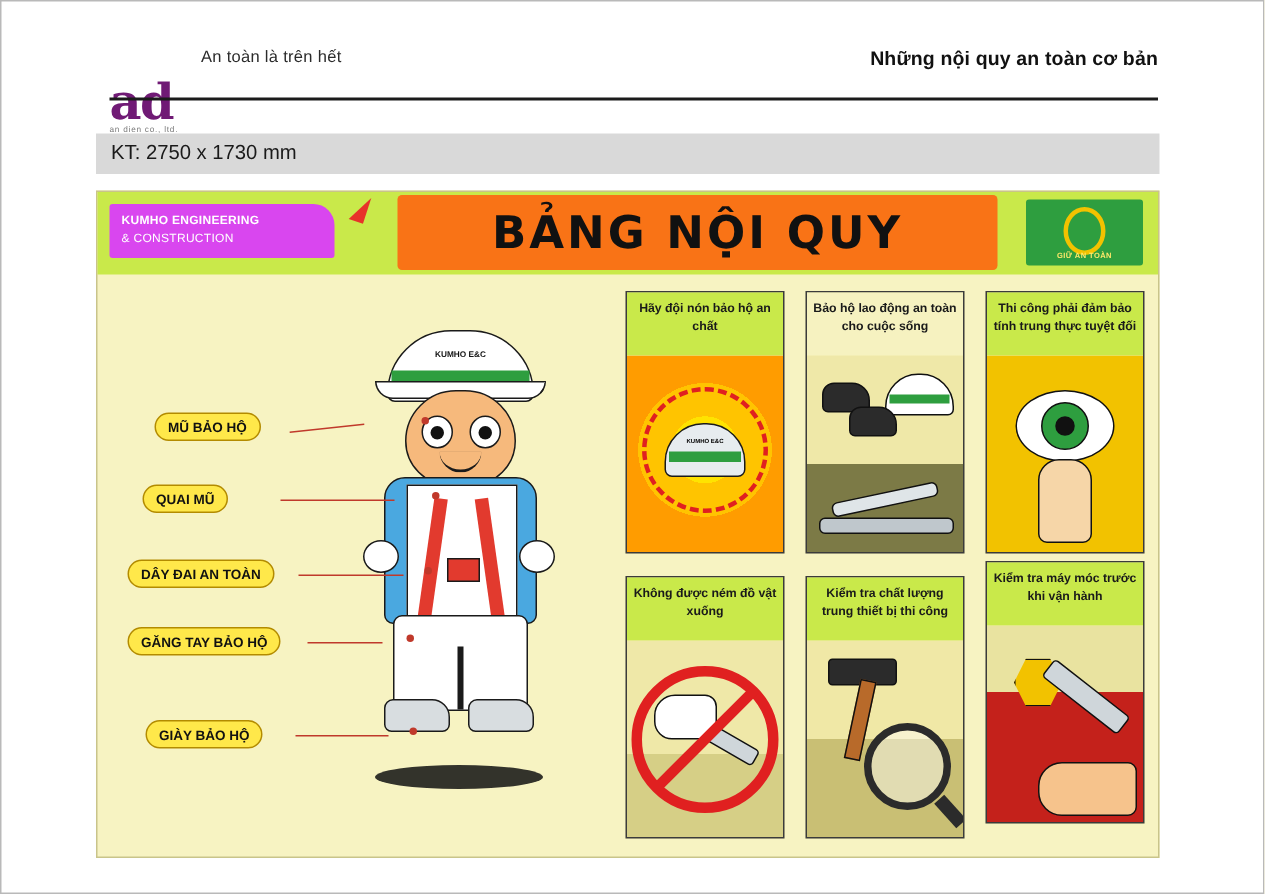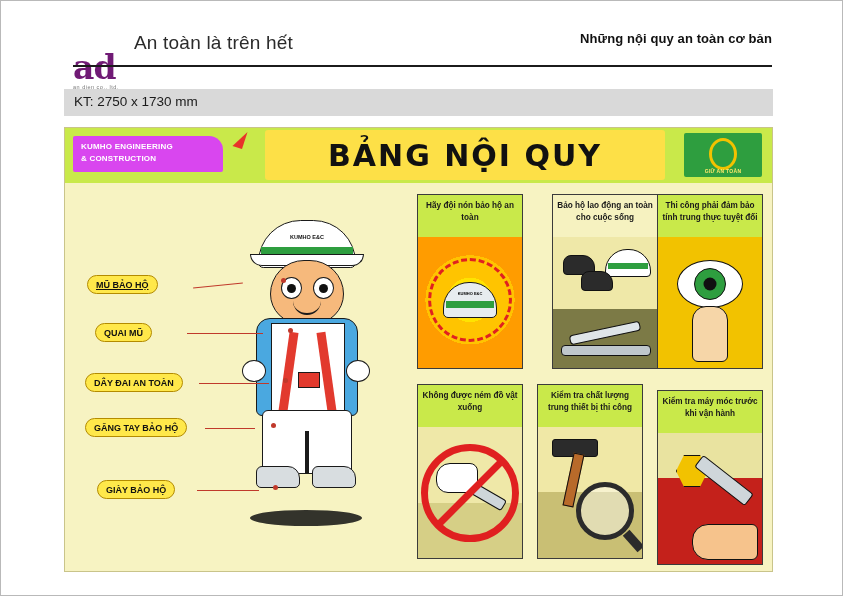--- a/index.html
+++ b/index.html
@@ -26,21 +26,21 @@
   .logo .ad{
     font-family:"DejaVu Serif", serif;
     font-weight:bold;font-size:33px;color:#701a75;
     letter-spacing:-1px;line-height:30px;margin-top:36px;
   }
   .logo .sub{
     font-size:5.5px;color:#7a7a7a;letter-spacing:.5px;margin-top:1px;
   }
   .slogan{
     position:absolute;left:133px;top:31px;
-    font-size:19px;color:#2b2b2b;letter-spacing:.2px;
+    font-size:11px;color:#2b2b2b;letter-spacing:.2px;
   }
   .hdr-right{
     position:absolute;right:72px;top:30px;
     font-size:13px;color:#111;font-weight:bold;letter-spacing:.1px;
   }
   .hdr-rule{
     position:absolute;left:72px;top:64px;width:699px;height:2px;background:#1b1b1b;
   }
   
   .ktbar{
@@ -61,30 +61,30 @@
     background:#c9e94a;
   }
   .kumho{
     position:absolute;left:8px;top:8px;width:150px;height:36px;
     background:#d946ef;border-radius:2px 14px 2px 2px;
   }
   .kumho .l1{
     position:absolute;left:8px;top:6px;font-size:8px;font-weight:bold;color:#fff;letter-spacing:.2px;
   }
   .kumho .l2{
-    position:absolute;left:8px;top:18px;font-size:8px;font-weight:bold;color:#fff;letter-spacing:.2px;
+    position:absolute;left:8px;top:18px;font-size:8px;font-weight:normal;color:#fff;letter-spacing:.2px;
   }
   .kumho-mark{
     position:absolute;left:170px;top:2px;width:0;height:0;
     border-left:10px solid transparent;border-right:0 solid transparent;
     border-bottom:18px solid #e8332a;transform:rotate(18deg);
   }
   .title-plate{
     position:absolute;left:200px;top:2px;width:400px;height:50px;
-    background:#fde047;border-radius:3px;
+    background:#f97316;border-radius:3px;
   }
   .title-plate .t{
     position:absolute;left:0;top:8px;width:400px;text-align:center;
     font-family:"DejaVu Sans", sans-serif;
     font-size:30px;font-weight:bold;color:#111;letter-spacing:2px;
   }
   .kumho-logo{
     position:absolute;right:10px;top:5px;width:78px;height:44px;
     background:#2e9e3f;border-radius:2px;
   }
@@ -193,22 +193,22 @@
     border:1.5px solid #3b3b3b;box-sizing:border-box;background:#f4efb0;
   }
   .card .cap{
     position:absolute;left:0;top:0;width:100%;height:42px;
     box-sizing:border-box;padding:5px 4px 0;
     text-align:center;font-size:8.2px;font-weight:bold;color:#1a1a1a;line-height:11.5px;
   }
   .card .art{
     position:absolute;left:0;top:42px;width:100%;height:131px;overflow:hidden;
   }
-  .c1{left:0;top:0;}    .c2{left:120px;top:0;margin-left:15px;}  .c3{left:240px;top:0;}
-  .c4{left:0;top:190px;} .c5{left:120px;top:190px;} .c6{left:240px;top:196px;}
+  .c1{left:0;top:0;}    .c2{left:120px;top:0;}  .c3{left:240px;top:0;}
+  .c4{left:0;top:190px;} .c5{left:120px;top:190px;} .c6{left:240px;top:180px;}
   .cap-green{background:#c9e94a;}
   .cap-cream{background:#f6f2c0;}
   
   .sunburst{position:absolute;left:0;top:0;width:100%;height:100%;
     background:
       radial-gradient(circle at 50% 48%, #ffe300 0 26%, #ffc400 26% 52%, #ff9c00 52% 100%);}
   .ring{
     position:absolute;left:50%;top:48%;transform:translate(-50%,-50%);
     width:78px;height:78px;border:3px dashed #e02020;border-radius:50%;
   }
@@ -325,21 +325,21 @@
         <div class="glove l"></div>
         <div class="glove r"></div>
         <div class="legs">
             <div class="gap"></div>
           </div>
         <div class="shoe l"></div>
         <div class="shoe r"></div>
         <div class="shadow"></div>
       </div>
 
-      <div class="label" style="left:12px;top:85px;text-decoration:underline;">MŨ BẢO HỘ</div>
+      <div class="label" style="left:28px;top:85px;">MŨ BẢO HỘ</div>
       <div class="lead" style="left:118px;top:95px;width:50px;transform:rotate(-6deg);"></div>
       <div class="dot" style="left:206px;top:88px;"></div>
 
       <div class="label" style="left:20px;top:133px;text-align:right;">QUAI  MŨ</div>
       <div class="lead" style="left:112px;top:143px;width:76px;"></div>
       <div class="dot" style="left:213px;top:138px;"></div>
 
       <div class="label" style="left:10px;top:183px;">DÂY ĐAI AN TOÀN</div>
       <div class="lead" style="left:124px;top:193px;width:70px;"></div>
       <div class="dot" style="left:208px;top:188px;"></div>
@@ -349,21 +349,21 @@
       <div class="dot" style="left:196px;top:233px;"></div>
 
       <div class="label" style="left:22px;top:290px;">GIÀY BẢO HỘ</div>
       <div class="lead" style="left:122px;top:300px;width:62px;"></div>
       <div class="dot" style="left:198px;top:295px;"></div>
     </div>
 
     <div class="grid">
 
       <div class="card c1">
-        <div class="cap cap-green">Hãy đội nón bảo hộ an toàn</div>
+        <div class="cap cap-green">Hãy đội nón bảo hộ an chất</div>
         <div class="art">
           <div class="sunburst"></div>
           <div class="ring"></div>
           <div class="mini-helmet">
               <div class="tx">KUMHO E&amp;C</div>
               <div class="bnd"></div>
             </div>
         </div>
       </div>
 

